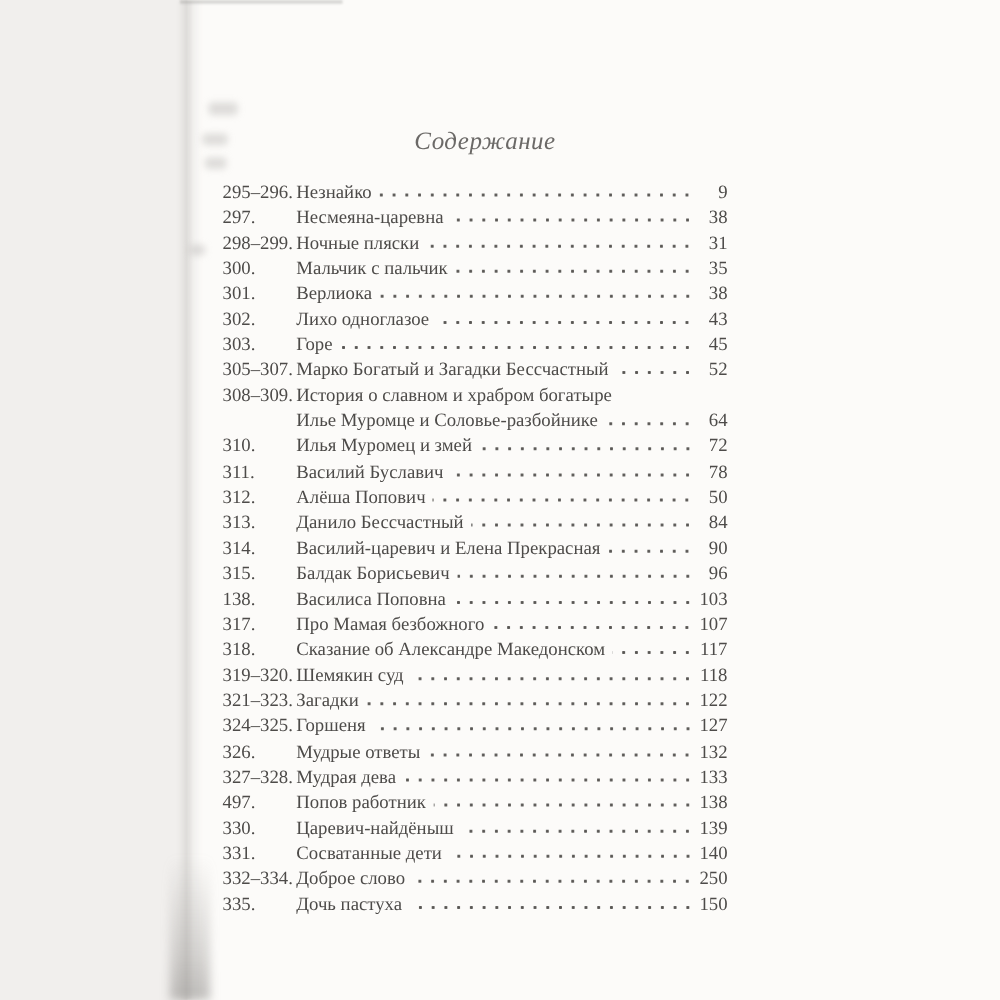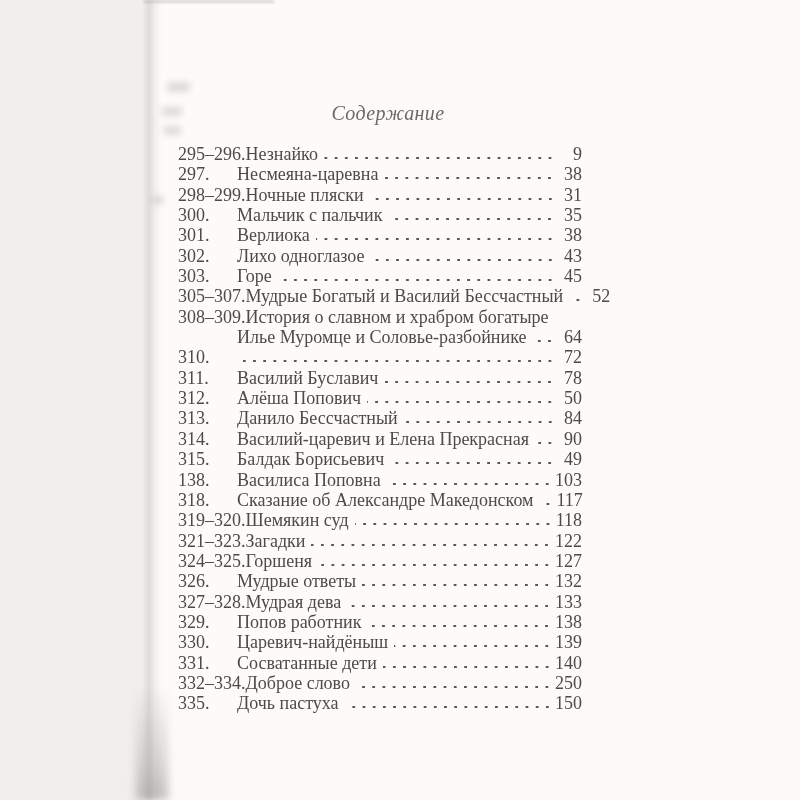--- a/index.html
+++ b/index.html
@@ -55,21 +55,21 @@
     position:absolute;top:101px;left:0;width:100%;
     text-align:center;text-indent:16px;
     font-style:italic;
     font-size:20px;line-height:24px;
     color:var(--heading,#6b6967);
     letter-spacing:0.4px;
   }
   .toc{position:absolute;top:144px;left:0;width:404px;}
   .row{
     display:flex;align-items:baseline;
-    font-size:18px;line-height:20.35px;height:20.35px;
+    font-size:15px;line-height:20.35px;height:20.35px;
     white-space:nowrap;
   }
   .num{flex:0 0 59px;}
   .title{flex:0 0 auto;}
   .leader{
     flex:1 1 auto;height:10px;min-width:14px;
     margin-left:6px;margin-right:3px;
     background-image:radial-gradient(circle, var(--dot,#5a5855) 1.05px, rgba(90,88,85,0) 1.5px);
     background-size:10.2px 4px;
     background-repeat:repeat-x;
@@ -130,37 +130,38 @@
     <span class="pagenum">43</span>
   </div>
         <div class="row">
     <span class="num">303.</span>
     <span class="title">Горе</span>
     <span class="leader"></span>
     <span class="pagenum">45</span>
   </div>
         <div class="row">
     <span class="num">305–307.</span>
-    <span class="title">Мудрые Богатый и Василий Бессчастный</span>
+    <span class="title">Марко Богатый и Загадки Бессчастный</span>
     <span class="leader"></span>
     <span class="pagenum">52</span>
   </div>
         <div class="row">
     <span class="num">308–309.</span>
     <span class="title">История о славном и храбром богатыре</span>
 
   </div>
         <div class="row">
     <span class="num"></span>
     <span class="title">Илье Муромце и Соловье-разбойнике</span>
     <span class="leader"></span>
     <span class="pagenum">64</span>
   </div>
         <div class="row">
     <span class="num">310.</span>
+    <span class="title">Илья Муромец и змей</span>
     <span class="leader"></span>
     <span class="pagenum">72</span>
   </div>
         <div class="row">
     <span class="num">311.</span>
     <span class="title">Василий Буславич</span>
     <span class="leader"></span>
     <span class="pagenum">78</span>
   </div>
         <div class="row">
@@ -178,29 +179,35 @@
         <div class="row">
     <span class="num">314.</span>
     <span class="title">Василий-царевич и Елена Прекрасная</span>
     <span class="leader"></span>
     <span class="pagenum">90</span>
   </div>
         <div class="row">
     <span class="num">315.</span>
     <span class="title">Балдак Борисьевич</span>
     <span class="leader"></span>
-    <span class="pagenum">49</span>
+    <span class="pagenum">96</span>
   </div>
         <div class="row">
     <span class="num">138.</span>
     <span class="title">Василиса Поповна</span>
     <span class="leader"></span>
     <span class="pagenum">103</span>
   </div>
         <div class="row">
+    <span class="num">317.</span>
+    <span class="title">Про Мамая безбожного</span>
+    <span class="leader"></span>
+    <span class="pagenum">107</span>
+  </div>
+        <div class="row">
     <span class="num">318.</span>
     <span class="title">Сказание об Александре Македонском</span>
     <span class="leader"></span>
     <span class="pagenum">117</span>
   </div>
         <div class="row">
     <span class="num">319–320.</span>
     <span class="title">Шемякин суд</span>
     <span class="leader"></span>
     <span class="pagenum">118</span>
@@ -223,21 +230,21 @@
     <span class="leader"></span>
     <span class="pagenum">132</span>
   </div>
         <div class="row">
     <span class="num">327–328.</span>
     <span class="title">Мудрая дева</span>
     <span class="leader"></span>
     <span class="pagenum">133</span>
   </div>
         <div class="row">
-    <span class="num">329.</span>
+    <span class="num">497.</span>
     <span class="title">Попов работник</span>
     <span class="leader"></span>
     <span class="pagenum">138</span>
   </div>
         <div class="row">
     <span class="num">330.</span>
     <span class="title">Царевич-найдёныш</span>
     <span class="leader"></span>
     <span class="pagenum">139</span>
   </div>

